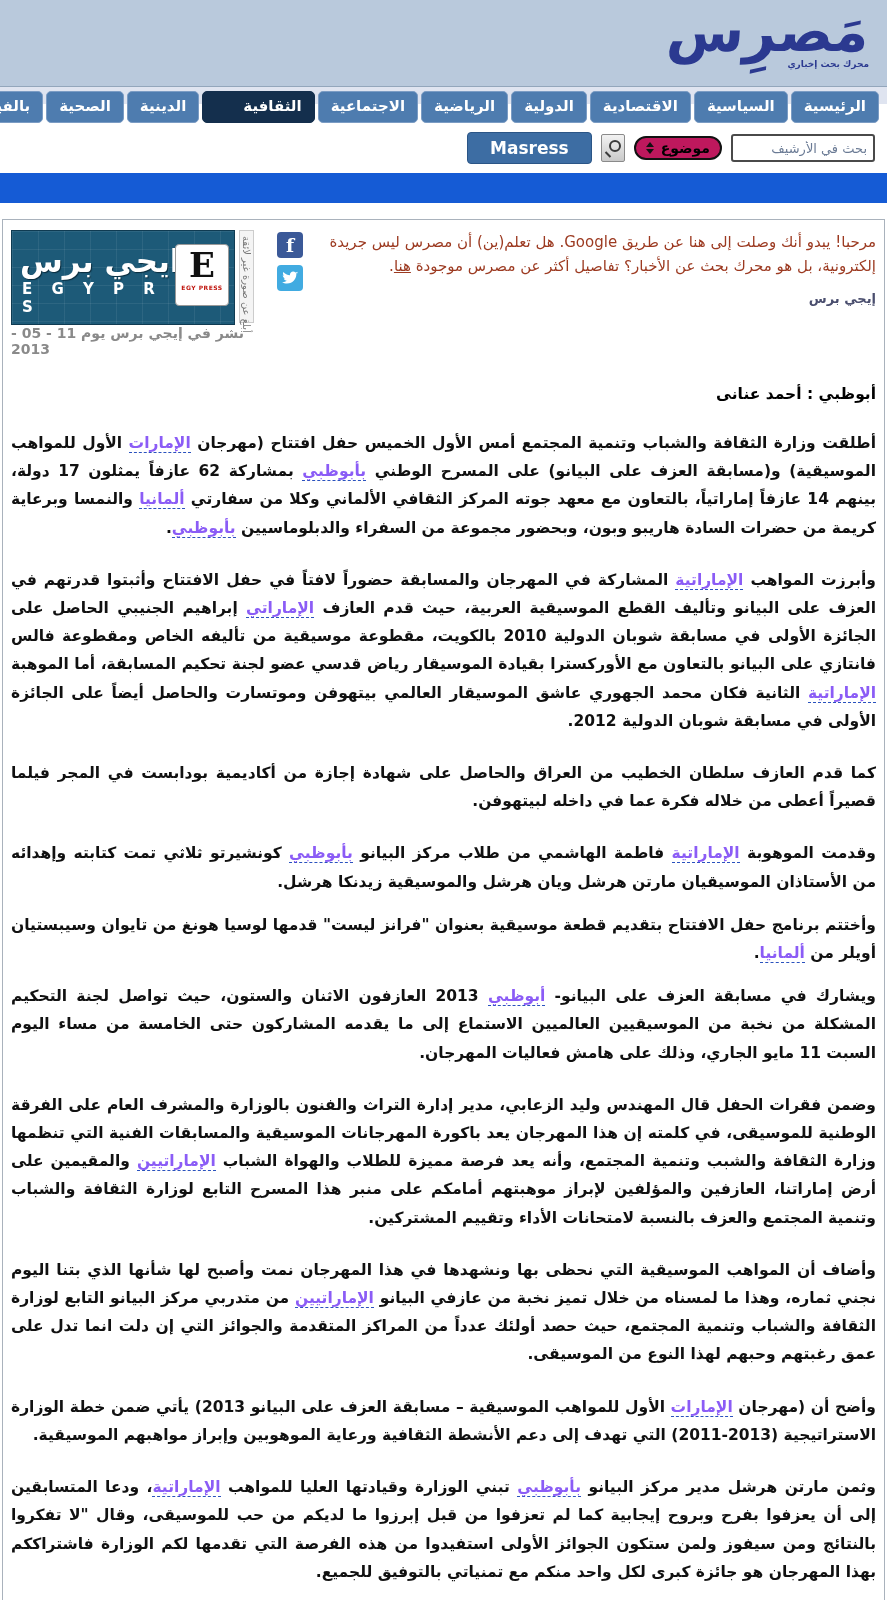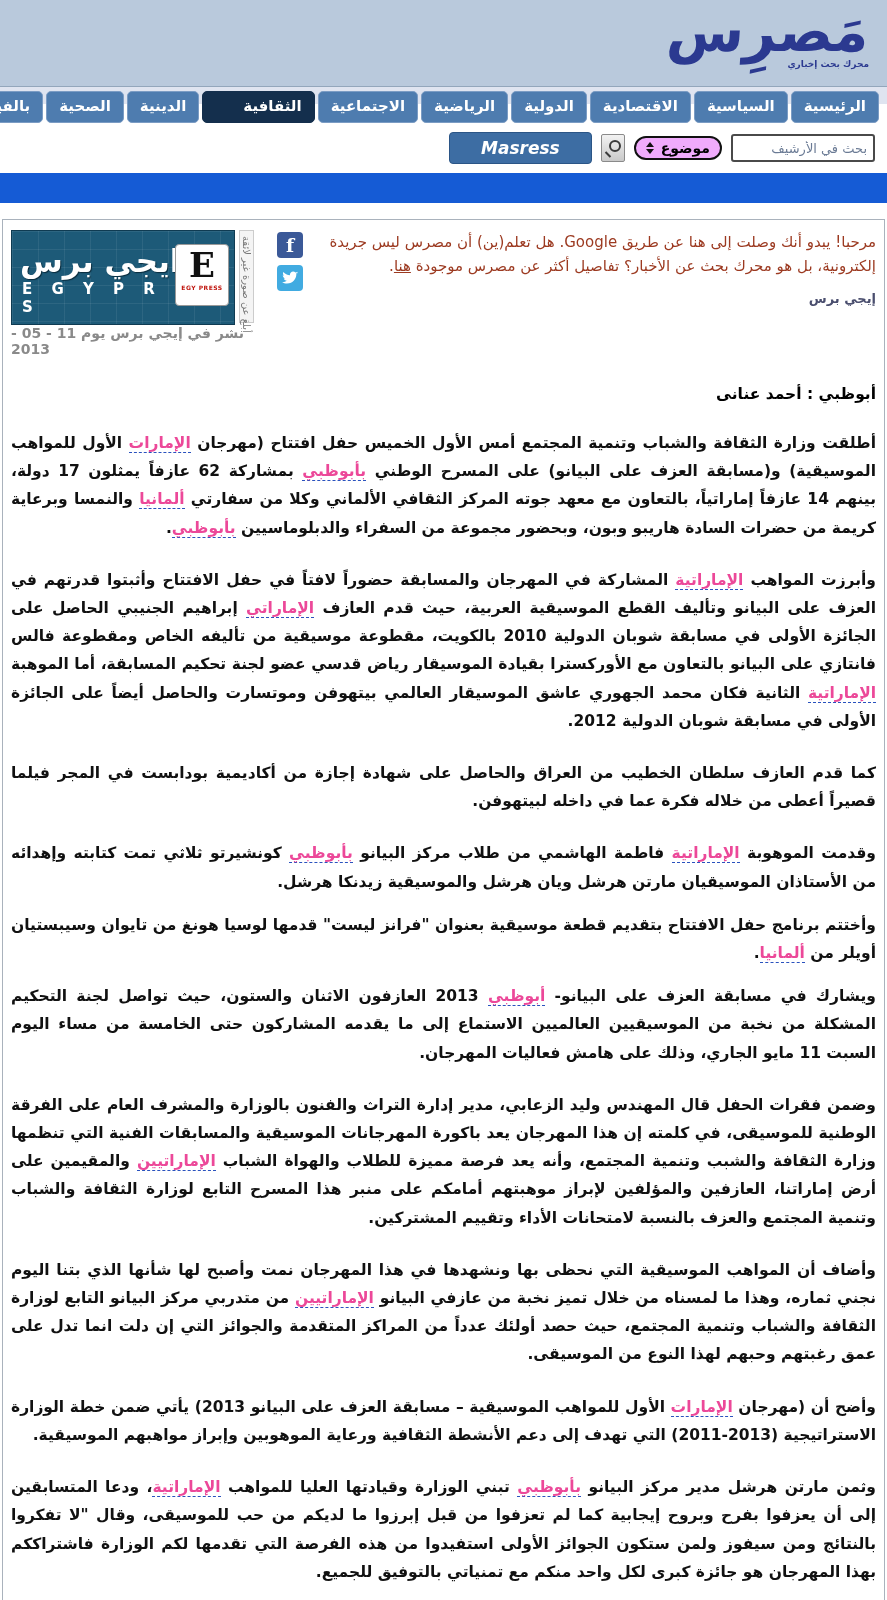--- a/index.html
+++ b/index.html
@@ -18,30 +18,30 @@
        border:1px solid #7b9cc4;white-space:nowrap;cursor:pointer;}
   .tab.active{background:#142f4d;border-color:#142f4d;padding-left:40px;}
   .rss-dot{width:8px;height:8px;background:#e2591c;border-radius:2px;margin:14px 2px 0;}
 
   
   .search-row{background:#fff;direction:rtl;display:flex;align-items:center;gap:9px;padding:7px 12px 6px;}
   .archive-input{width:128px;height:22px;border:2px solid #4a4a4a;border-radius:3px;direction:rtl;
        padding:1px 6px;font-size:13px;color:#333;font-family:"DejaVu Sans",sans-serif;}
   .archive-input::placeholder{color:#6b7b95;}
   .topic-select{border:2px solid #111;border-radius:12px;padding:2px 10px;display:flex;align-items:center;
-       gap:7px;font-size:14px;font-weight:bold;background:#f0abfc;cursor:pointer;}
+       gap:7px;font-size:14px;font-weight:bold;background:#be185d;cursor:pointer;}
   .stepper{display:flex;flex-direction:column;gap:2px;}
   .tri-up{width:0;height:0;border-left:4px solid transparent;border-right:4px solid transparent;border-bottom:5px solid #111;}
   .tri-down{width:0;height:0;border-left:4px solid transparent;border-right:4px solid transparent;border-top:5px solid #111;}
   .scope-box{width:22px;height:26px;background:linear-gradient(#f2f2f2,#c9c9c9);border:1px solid #8a8a8a;
        border-radius:2px;display:flex;align-items:center;justify-content:center;cursor:pointer;}
   .mag{width:8px;height:8px;border:2px solid #3a3a3a;border-radius:50%;position:relative;margin:-4px -4px 0 0;}
   .mag::after{content:"";position:absolute;width:2px;height:7px;background:#3a3a3a;transform:rotate(-45deg);left:-4px;top:9px;}
-  .masress-btn{background:#3d6da3;color:#fff;font-weight:bold;font-size:17px;padding:5px 31px;border-radius:4px;
-       border:1px solid #2b5586;cursor:pointer;font-family:"DejaVu Sans",sans-serif;font-style:italic;}
+  .masress-btn{background:#3d6da3;color:#fff;font-weight:bold;font-size:17px;padding:5px 22px;border-radius:4px;
+       border:1px solid #2b5586;cursor:pointer;font-family:"DejaVu Sans",sans-serif;}
 
   .blue-bar{height:30px;background:#155bd5;margin-top:3px;}
 
   
   .content{margin:16px 2px 0;border:1px solid #a9b2bc;padding:10px 8px 14px;}
 
   .top-section{display:flex;direction:rtl;gap:12px;}
   .right-col{flex:1;display:flex;flex-direction:column;}
   .welcome-row{display:flex;direction:rtl;gap:10px;}
   .notice{flex:1;color:#9c3a21;font-size:15px;line-height:1.62;font-weight:500;}
@@ -65,21 +65,21 @@
       padding:5px 1px;height:81px;cursor:pointer;white-space:nowrap;}
   .pub-date{color:#8a8a8a;font-size:14px;font-weight:bold;direction:rtl;text-align:left;}
 
   .title{color:#1c2a6a;font-size:23px;font-weight:bold;line-height:1.8;text-align:justify;direction:rtl;margin:10px 0 0;}
   .source{color:#4a4e6e;font-size:13px;font-weight:bold;text-align:right;direction:rtl;}
 
   .article-body{direction:rtl;margin-top:28px;}
   .byline{font-weight:bold;font-size:15.5px;color:#000;margin:0 0 26px;text-align:right;}
   .para{font-size:15.5px;font-weight:bold;color:#111;line-height:1.82;text-align:justify;margin:0 0 15px;}
   .para.gap{margin-bottom:24px;}
-  .inline-link{color:#ec4899;text-decoration:none;border-bottom:1px dashed #2a52be;}
+  .inline-link{color:#8b5cf6;text-decoration:none;border-bottom:1px dashed #2a52be;}
   .link-red{color:#9c3a21;text-decoration:underline;border-bottom:none;}
 </style>
 </head>
 <body>
 
 <div class="page">
 
   <div class="header">
     <div class="logo">
       <div class="logo-text">مَصرِس</div>

